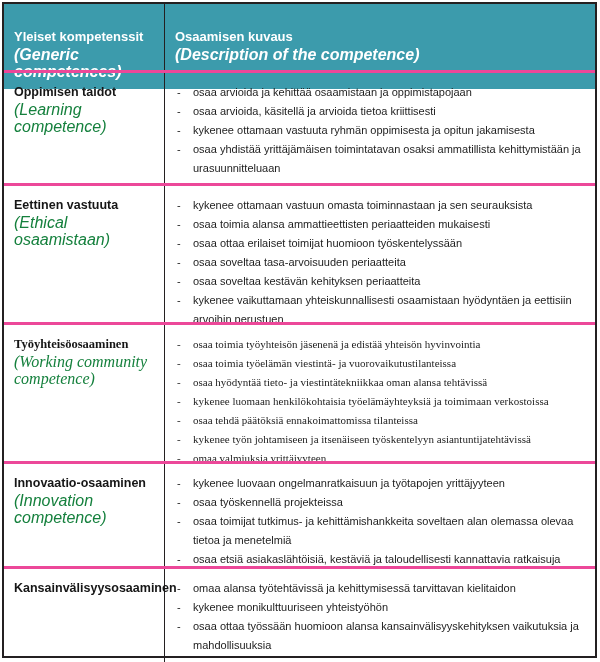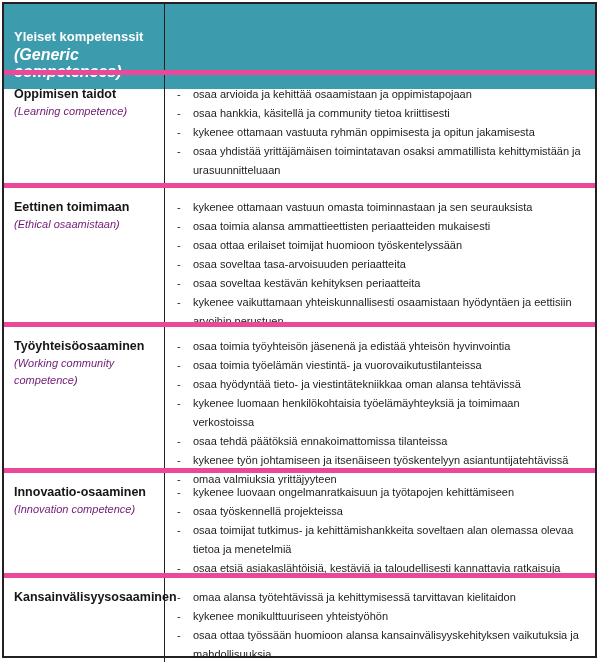--- a/index.html
+++ b/index.html
@@ -17,21 +17,21 @@
   .table {
     width: 100%;
     height: 100%;
     border: 2px solid #242021;
     display: flex;
     flex-direction: column;
   }
   .row {
     display: grid;
     grid-template-columns: 161px 1fr;
-    border-top: 5px solid #ec4899;
+    border-top: 3px solid #ec4899;
   }
   .row:first-child { border-top: none; }
   .cell {
     padding: 8px 10px 9px 10px;
   }
   .cell.left {
     border-right: 1px solid #242021;
   }
   
   .header-row { min-height: 66px; }
@@ -47,34 +47,34 @@
   }
   .header-subtitle {
     font-size: 16px;
     font-weight: bold;
     font-style: italic;
     line-height: 17px;
   }
   
   .r1 { min-height: 113px; }
   .r2 { min-height: 139px; }
-  .r3 { min-height: 139px; }
-  .r4 { min-height: 105px; margin-top: 7px; }
+  .r3 { min-height: 139px; font-family: Liberation Serif, serif; }
+  .r4 { min-height: 105px; }
   .r5 { flex: 1 1 auto; }
   .comp-title {
     font-size: 12.5px;
     font-weight: bold;
     color: #161616;
     line-height: 18px;
     padding-top: 2px;
   }
   .comp-subtitle {
-    font-size: 11px;
+    font-size: 16px;
     font-style: italic;
-    color: #701a75;
+    color: #15803d;
     line-height: 17px;
   }
   ul.desc-list {
     list-style: none;
     padding: 2px 4px 0 2px;
   }
   ul.desc-list li {
     display: flex;
     font-size: 11px;
     color: #1d1d1d;
@@ -91,53 +91,55 @@
 
 <div class="doc">
   <div class="table">
 
     <div class="row header-row">
       <div class="cell left">
         <div class="header-title">Yleiset kompetenssit</div>
         <div class="header-subtitle">(Generic competences)</div>
       </div>
       <div class="cell">
+        <div class="header-title">Osaamisen kuvaus</div>
+        <div class="header-subtitle">(Description of the competence)</div>
       </div>
     </div>
 
     <div class="row r1">
       <div class="cell left">
         <div class="comp-title">Oppimisen taidot</div>
         <div class="comp-subtitle">(Learning competence)</div>
       </div>
       <div class="cell">
         <ul class="desc-list">
           <li>
               <span class="dash">-</span>
               <span class="item-text">osaa arvioida ja kehittää osaamistaan ja oppimistapojaan</span>
             </li>
           <li>
               <span class="dash">-</span>
-              <span class="item-text">osaa hankkia, käsitellä ja community tietoa kriittisesti</span>
+              <span class="item-text">osaa arvioida, käsitellä ja arvioida tietoa kriittisesti</span>
             </li>
           <li>
               <span class="dash">-</span>
               <span class="item-text">kykenee ottamaan vastuuta ryhmän oppimisesta ja opitun jakamisesta</span>
             </li>
           <li>
               <span class="dash">-</span>
               <span class="item-text">osaa yhdistää yrittäjämäisen toimintatavan osaksi ammatillista kehittymistään ja urasuunnitteluaan</span>
             </li>
         </ul>
       </div>
     </div>
 
     <div class="row r2">
       <div class="cell left">
-        <div class="comp-title">Eettinen toimimaan</div>
+        <div class="comp-title">Eettinen vastuuta</div>
         <div class="comp-subtitle">(Ethical osaamistaan)</div>
       </div>
       <div class="cell">
         <ul class="desc-list">
           <li>
               <span class="dash">-</span>
               <span class="item-text">kykenee ottamaan vastuun omasta toiminnastaan ja sen seurauksista</span>
             </li>
           <li>
               <span class="dash">-</span>
@@ -204,21 +206,21 @@
 
     <div class="row r4">
       <div class="cell left">
         <div class="comp-title">Innovaatio-osaaminen</div>
         <div class="comp-subtitle">(Innovation competence)</div>
       </div>
       <div class="cell">
         <ul class="desc-list">
           <li>
               <span class="dash">-</span>
-              <span class="item-text">kykenee luovaan ongelmanratkaisuun ja työtapojen kehittämiseen</span>
+              <span class="item-text">kykenee luovaan ongelmanratkaisuun ja työtapojen yrittäjyyteen</span>
             </li>
           <li>
               <span class="dash">-</span>
               <span class="item-text">osaa työskennellä projekteissa</span>
             </li>
           <li>
               <span class="dash">-</span>
               <span class="item-text">osaa toimijat tutkimus- ja kehittämishankkeita soveltaen alan olemassa olevaa tietoa ja menetelmiä</span>
             </li>
           <li>

